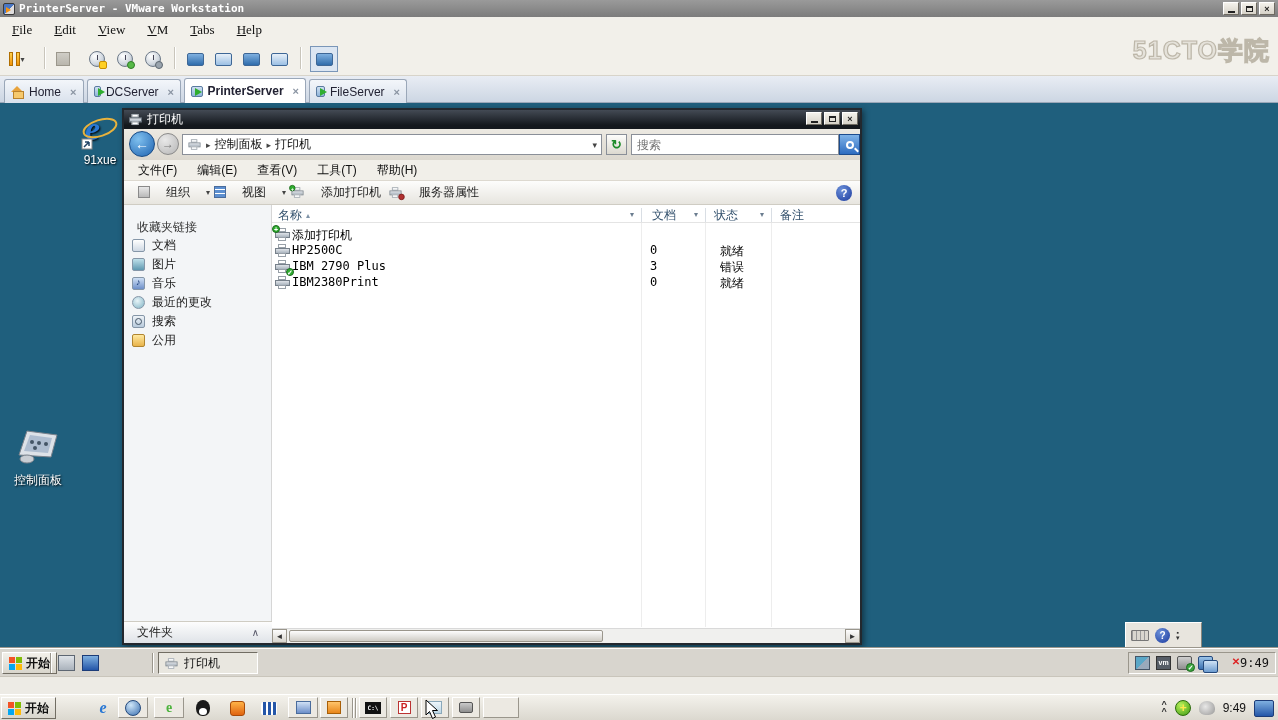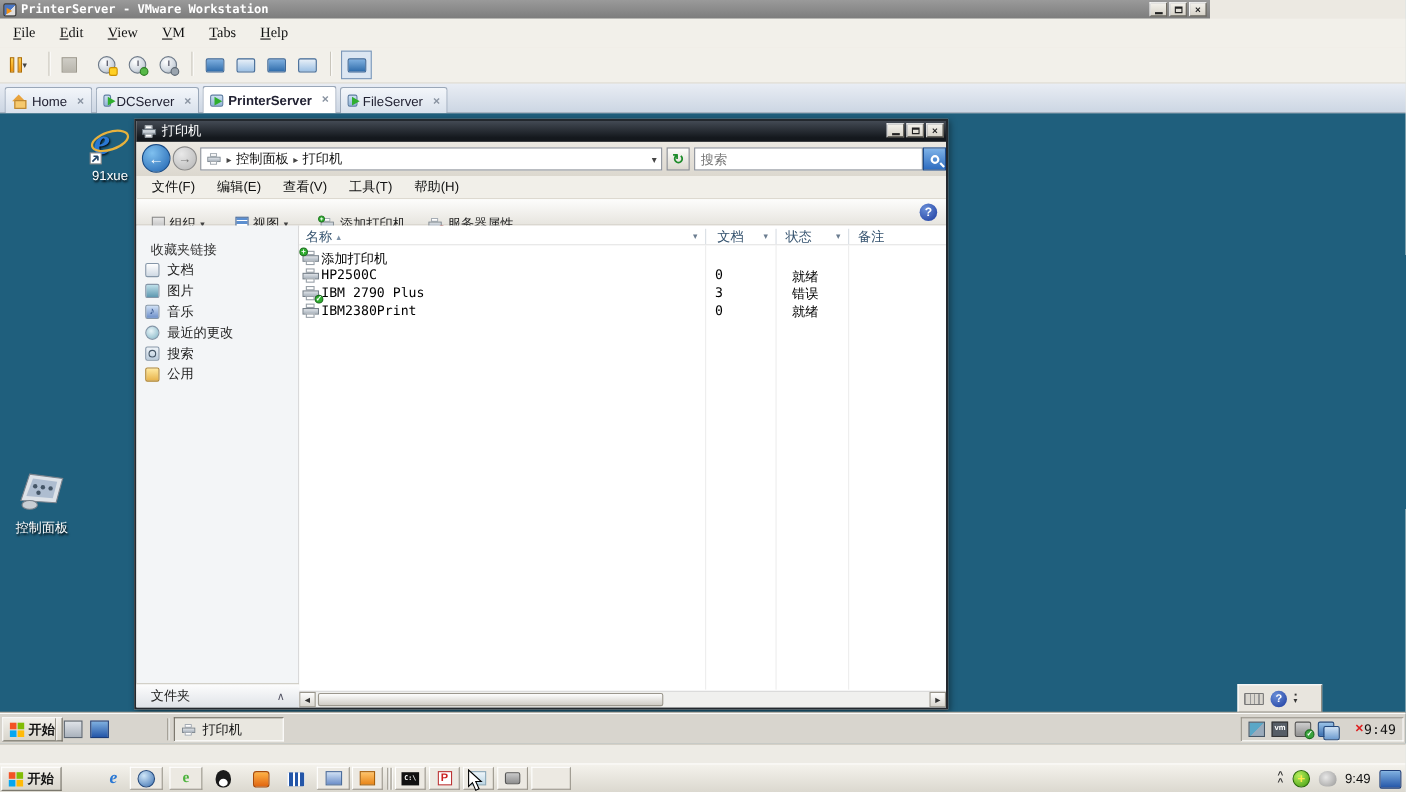--- a/index.html
+++ b/index.html
@@ -1,21 +1,21 @@
 <!DOCTYPE html>
 <html><head>
 <meta charset="utf-8">
 <style>
   * { margin:0; padding:0; box-sizing:border-box; }
   html,body { width:1278px; height:720px; }
   body { font-family:"Liberation Sans", sans-serif; }
   .screen { position:relative; width:1278px; height:720px; background:#ece9e2; overflow:hidden; }
 
   
-  .vm-titlebar { position:absolute; left:0; top:0; width:1100px; height:17px;
+  .vm-titlebar { position:absolute; left:0; top:0; width:1278px; height:17px;
     background:linear-gradient(180deg,#9a9a9a,#7c7c7c); color:#fff;
     font:bold 11px "DejaVu Sans Mono", monospace; display:flex; align-items:center; padding-left:3px; }
   .vm-logo { width:12px; height:12px; margin-right:4px; background:linear-gradient(135deg,#4a77c4 55%,#e0dede 55%);
     border:1px solid #3a3a3a; border-radius:2px; position:relative; }
   .vm-logo::after { content:""; position:absolute; left:2px; top:3px; border-left:5px solid #f29111;
     border-top:3px solid transparent; border-bottom:3px solid transparent; }
   .winbtns { position:absolute; right:3px; top:2px; display:flex; gap:2px; }
   .wb { width:16px; height:13px; background:linear-gradient(#f4f2ec,#d6d2c8); border:1px solid;
     border-color:#fff #6e6a61 #6e6a61 #fff; color:#222; font:bold 9px "Liberation Sans",sans-serif;
     display:flex; align-items:center; justify-content:center; }
@@ -135,21 +135,21 @@
   .searchbox input { width:100%; height:100%; border:none; outline:none; font-size:12px; padding:0 5px;
     font-family:"Liberation Sans",sans-serif; background:transparent; color:#333; }
   .magbtn { position:absolute; left:715px; top:5px; width:21px; height:21px;
     background:linear-gradient(#7fb3e8,#2d6cc0); border:1px solid #1c4c8e; display:flex; align-items:center; justify-content:center; }
   .mag { width:8px; height:8px; border:2px solid #fff; border-radius:50%; position:relative; }
   .mag::after { content:""; position:absolute; left:6px; top:6px; width:5px; height:2px; background:#fff; transform:rotate(45deg); }
   .pw-menu { position:absolute; left:0; top:50px; right:0; height:21px; background:#f1efe9; border-bottom:1px solid #ddd9d0;
     display:flex; align-items:center; gap:20px; padding-left:14px; font-size:12px; color:#111; }
   .pw-cmd { position:absolute; left:0; top:71px; right:0; height:24px;
     background:linear-gradient(#fdfdfc,#e7e5df); border-bottom:1px solid #cfccc3; font-size:12px; color:#222; }
-  .cmditem { position:absolute; top:13px; height:18px; display:flex; align-items:center; gap:4px; padding:0 4px; }
+  .cmditem { position:absolute; top:2px; height:18px; display:flex; align-items:center; gap:16px; padding:0 4px; }
   .org-ico { width:12px; height:12px; background:linear-gradient(#e8e8e8,#b9b9b9); border:1px solid #8a8a8a; }
   .views-ico { width:12px; height:12px; background:
     repeating-linear-gradient(0deg,#5c8fd0 0 3px,#fff 3px 4px); border:1px solid #4a6c9c; }
   .helpcircle { position:absolute; right:8px; top:4px; width:16px; height:16px; border-radius:50%;
     background:radial-gradient(circle at 35% 30%,#6a8fd8,#1b3a9e); color:#fff; font:bold 11px "Liberation Sans",sans-serif;
     display:flex; align-items:center; justify-content:center; }
 
   .pw-side { position:absolute; left:0; top:95px; bottom:0; width:148px; background:#f3f5f7; border-right:1px solid #d6d6d6;
     font-size:12px; color:#222; }
   .side-hd { position:absolute; left:13px; top:14px; color:#333; }
@@ -291,20 +291,21 @@
         <span class="monico"></span>
       </span>
     <span class="ticon" style="left:268px">
         <span class="monico b2"></span>
       </span>
     <span class="tsep" style="left:300px"></span>
     <span class="activebox" style="left:310px">
         <span class="monico"></span>
       </span>
   </div>
+  <div class="watermark">51CTO学院</div>
 
   <div class="vm-tabbar">
     <div class="tab" style="left:4px;width:80px">
       <span class="home-ico"></span>
       <span>Home</span>
       <span class="tclose">×</span>
     </div>
     <div class="tab" style="left:87px;width:94px">
       <span class="vmtab-ico"></span>
       <span>DCServer</span>

